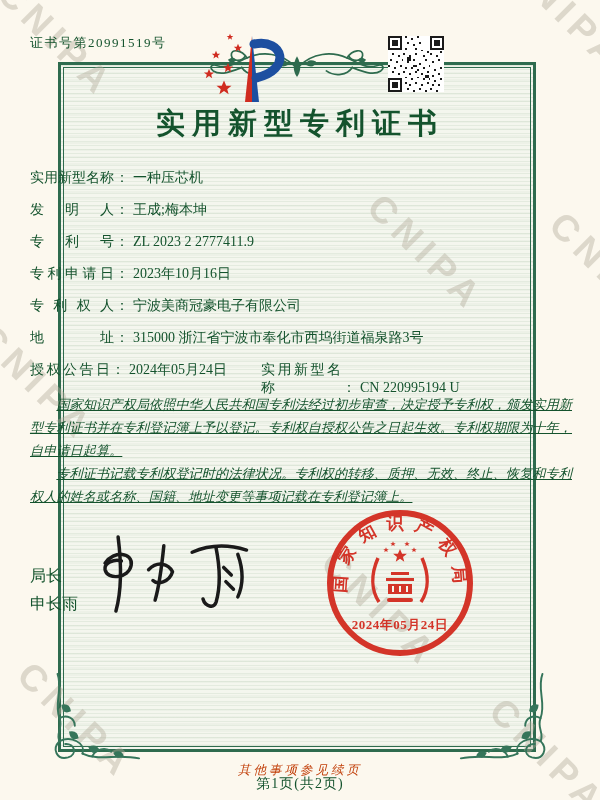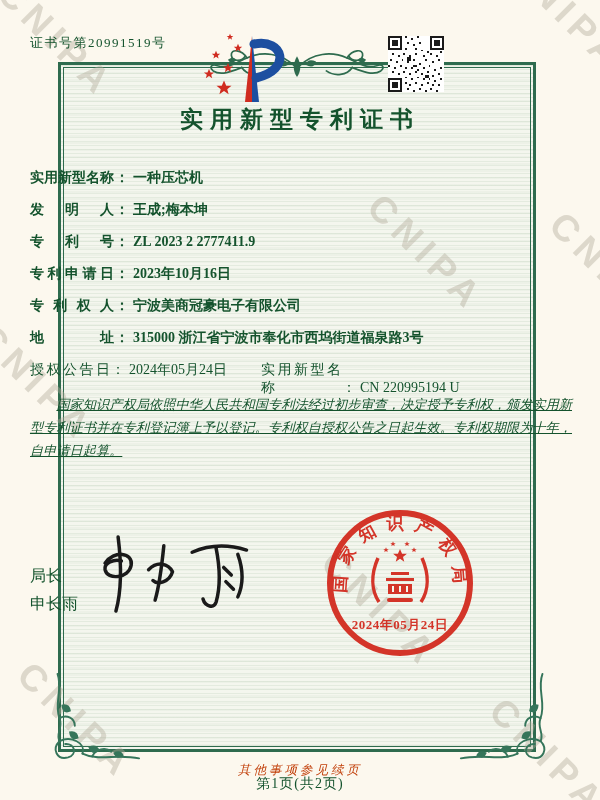--- a/index.html
+++ b/index.html
@@ -24,24 +24,24 @@
            #f4f6ee;}
   .frame-inner{position:absolute;left:2px;top:2px;right:2px;bottom:2px;border:1px solid #2e6b4e;pointer-events:none;}
 
   .content{position:absolute;inset:0;z-index:5;color:#14532d;}
 
   .cert-no{position:absolute;left:30px;top:34px;font-size:13px;letter-spacing:1.5px;}
   .logo{position:absolute;left:188px;top:28px;width:115px;height:84px;}
   .qr{position:absolute;left:388px;top:36px;width:56px;height:56px;}
 
   .title{position:absolute;left:0;top:104px;width:100%;text-align:center;
-         font-size:23px;font-weight:700;letter-spacing:7px;white-space:nowrap;}
+         font-size:29px;font-weight:700;letter-spacing:7px;white-space:nowrap;}
 
   .fields{position:absolute;left:30px;top:168px;right:24px;font-size:14px;}
-  .field-row{margin-bottom:12px;line-height:20px;white-space:nowrap;font-weight:bold;}
+  .field-row{margin-bottom:12px;line-height:20px;white-space:nowrap;}
   .flabel{display:inline-block;width:84px;text-align:justify;text-align-last:justify;vertical-align:bottom;}
   .fcolon{display:inline-block;margin:0 4px 0 1px;}
   .grant-row{display:flex;gap:34px;margin-top:13px;}
   .grant-row .flabel{width:80px;}
 
   .paras{position:absolute;left:30px;top:394px;right:28px;font-size:13.2px;line-height:1.74;
          text-align:justify;font-style:italic;}
   .paras p{margin:0;text-indent:2em;text-decoration:underline;}
 
   .signer{position:absolute;left:30px;top:562px;font-size:16px;line-height:28px;}
@@ -194,20 +194,21 @@
           <span class="flabel">授权公告日</span><span class="fcolon">：</span><span>2024年05月24日</span>
         </div>
         <div>
           <span class="flabel">实用新型名称</span><span class="fcolon">：</span><span>CN 220995194 U</span>
         </div>
       </div>
     </div>
 
     <div class="paras">
       <p>国家知识产权局依照中华人民共和国专利法经过初步审查，决定授予专利权，颁发实用新型专利证书并在专利登记簿上予以登记。专利权自授权公告之日起生效。专利权期限为十年，自申请日起算。</p>
+      <p>专利证书记载专利权登记时的法律状况。专利权的转移、质押、无效、终止、恢复和专利权人的姓名或名称、国籍、地址变更等事项记载在专利登记簿上。</p>
     </div>
 
     <div class="signer">
       <div>局长</div>
       <div>申长雨</div>
     </div>
 
     <svg class="signature" viewBox="0 0 170 80">
       <g stroke="#1a1a1a" stroke-width="3.2" fill="none" stroke-linecap="round" stroke-linejoin="round">
         <path d="M12,30 C20,18 38,20 36,32 C34,44 14,46 12,36 C11,30 20,26 27,28"></path>

